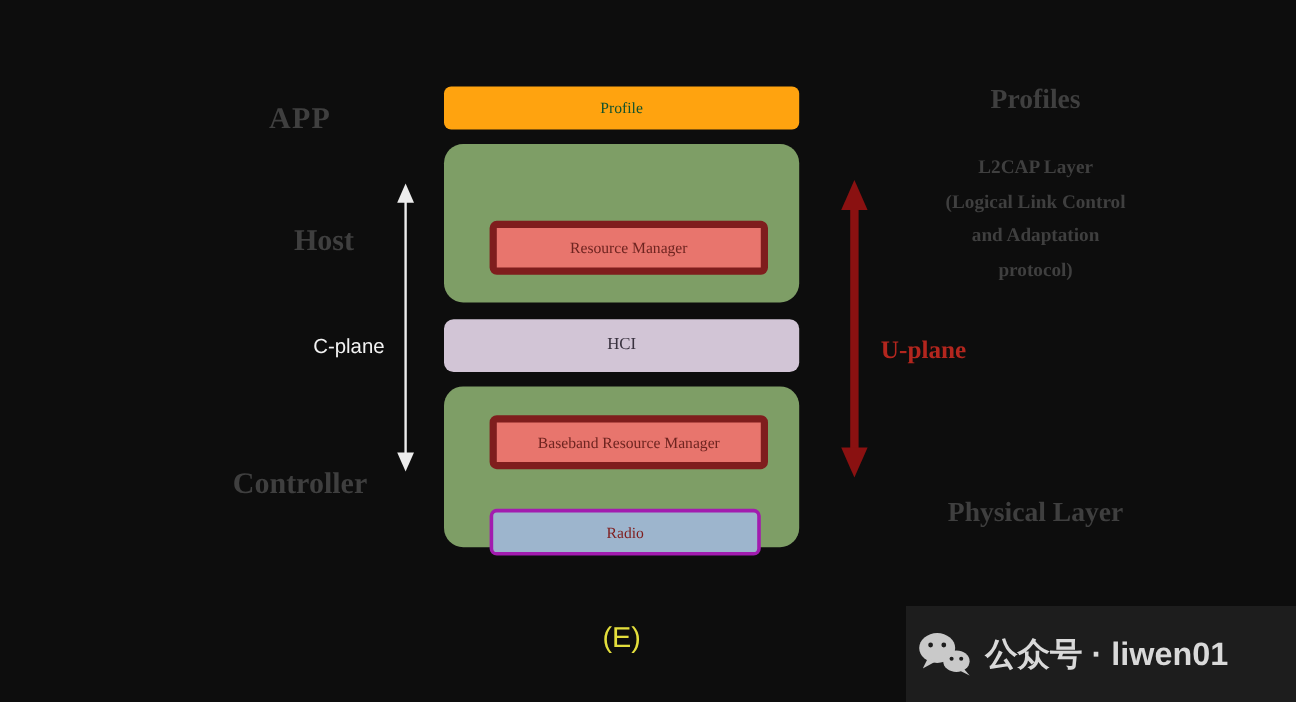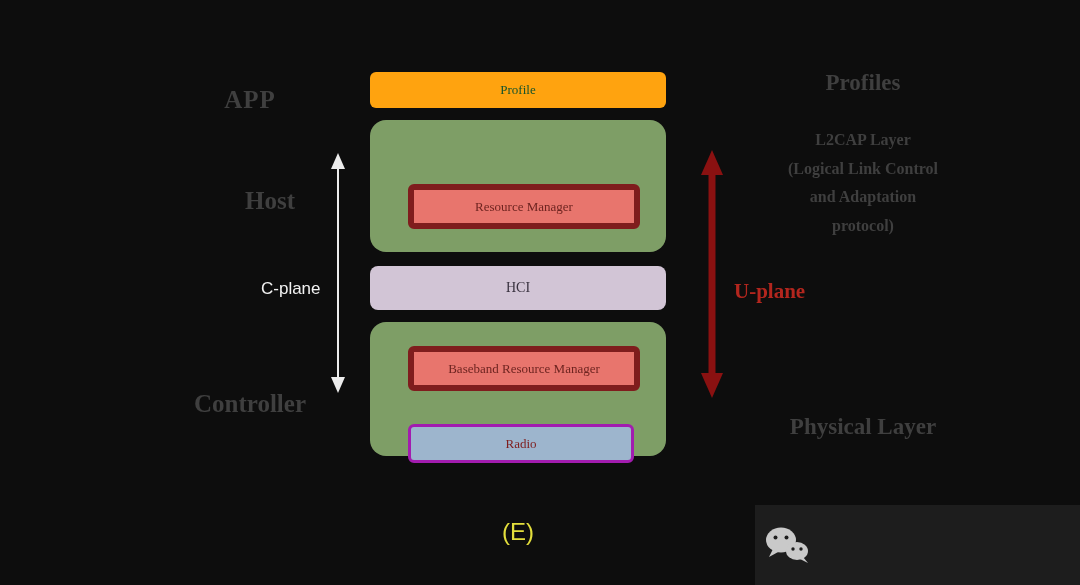--- a/index.html
+++ b/index.html
@@ -156,15 +156,16 @@
     <svg width="48" height="40" viewBox="0 0 48 40">
       <ellipse cx="18" cy="15" rx="15" ry="12.5" fill="#c9c9c9"></ellipse>
       <polygon points="10,24 6,32 17,26" fill="#c9c9c9"></polygon>
       <circle cx="12.5" cy="12.5" r="2" fill="#1d1d1d"></circle>
       <circle cx="23.5" cy="12.5" r="2" fill="#1d1d1d"></circle>
       <ellipse cx="34" cy="26" rx="11" ry="9" fill="#c9c9c9"></ellipse>
       <polygon points="40,32 45,38 37,34" fill="#c9c9c9"></polygon>
       <circle cx="30" cy="24" r="1.7" fill="#1d1d1d"></circle>
       <circle cx="38" cy="24" r="1.7" fill="#1d1d1d"></circle>
     </svg>
+    <span>公众号 · liwen01</span>
   </div>
 
 </div>
 
 </body></html>

